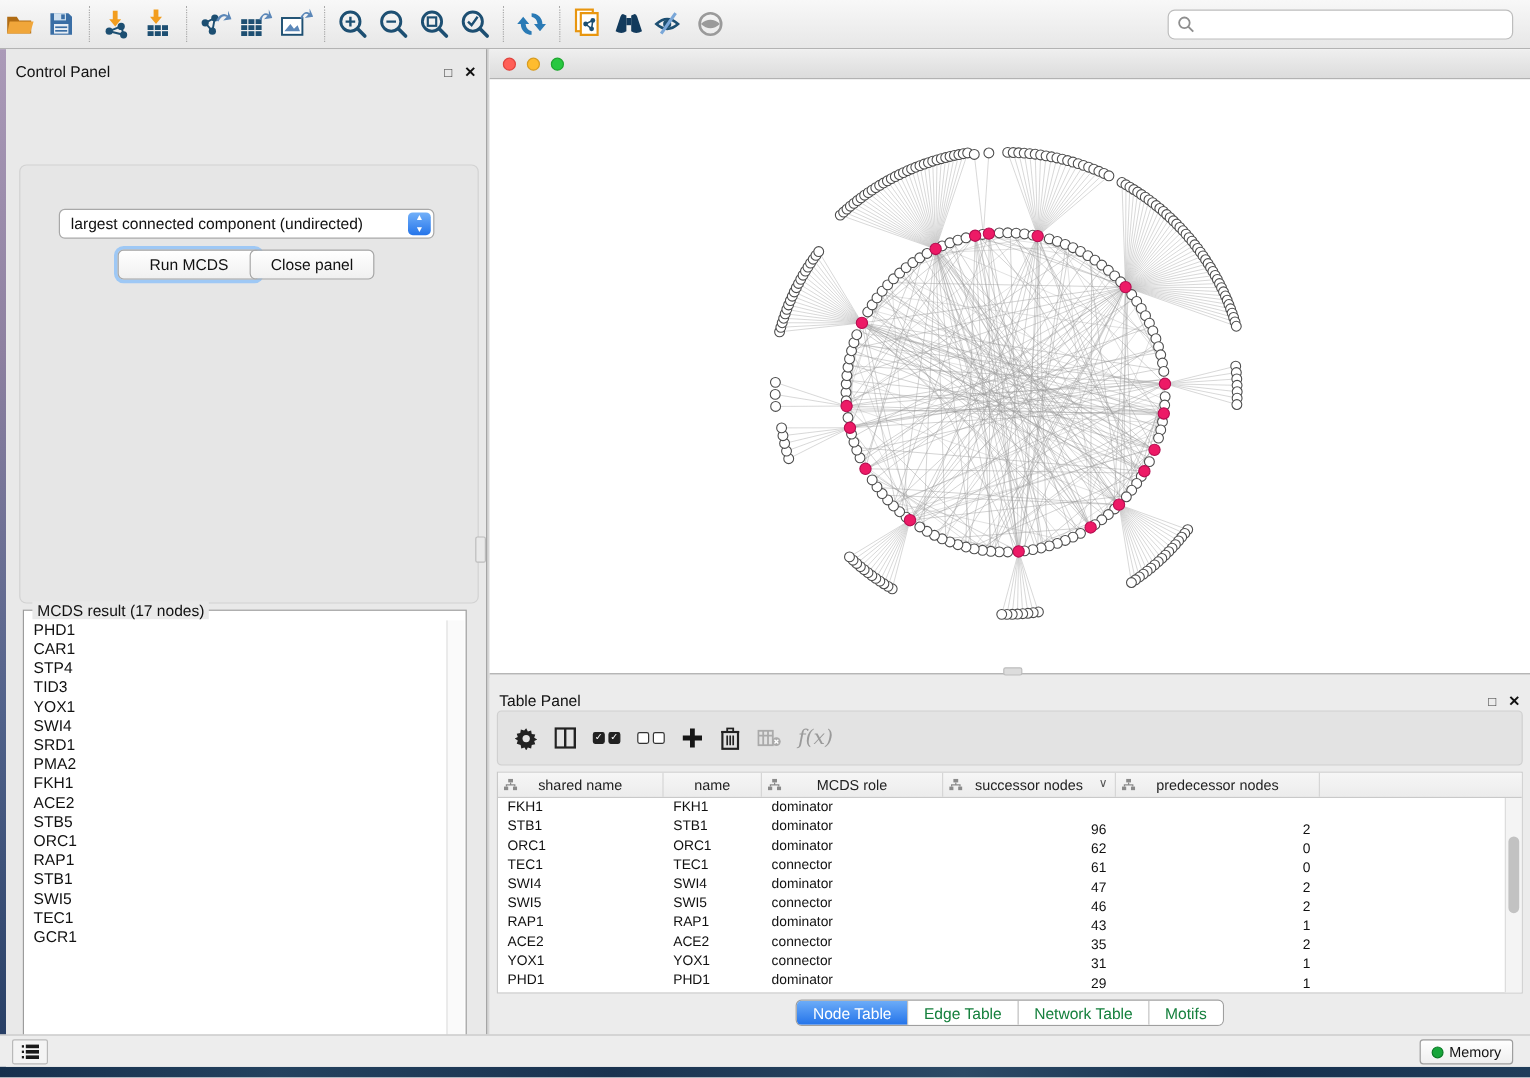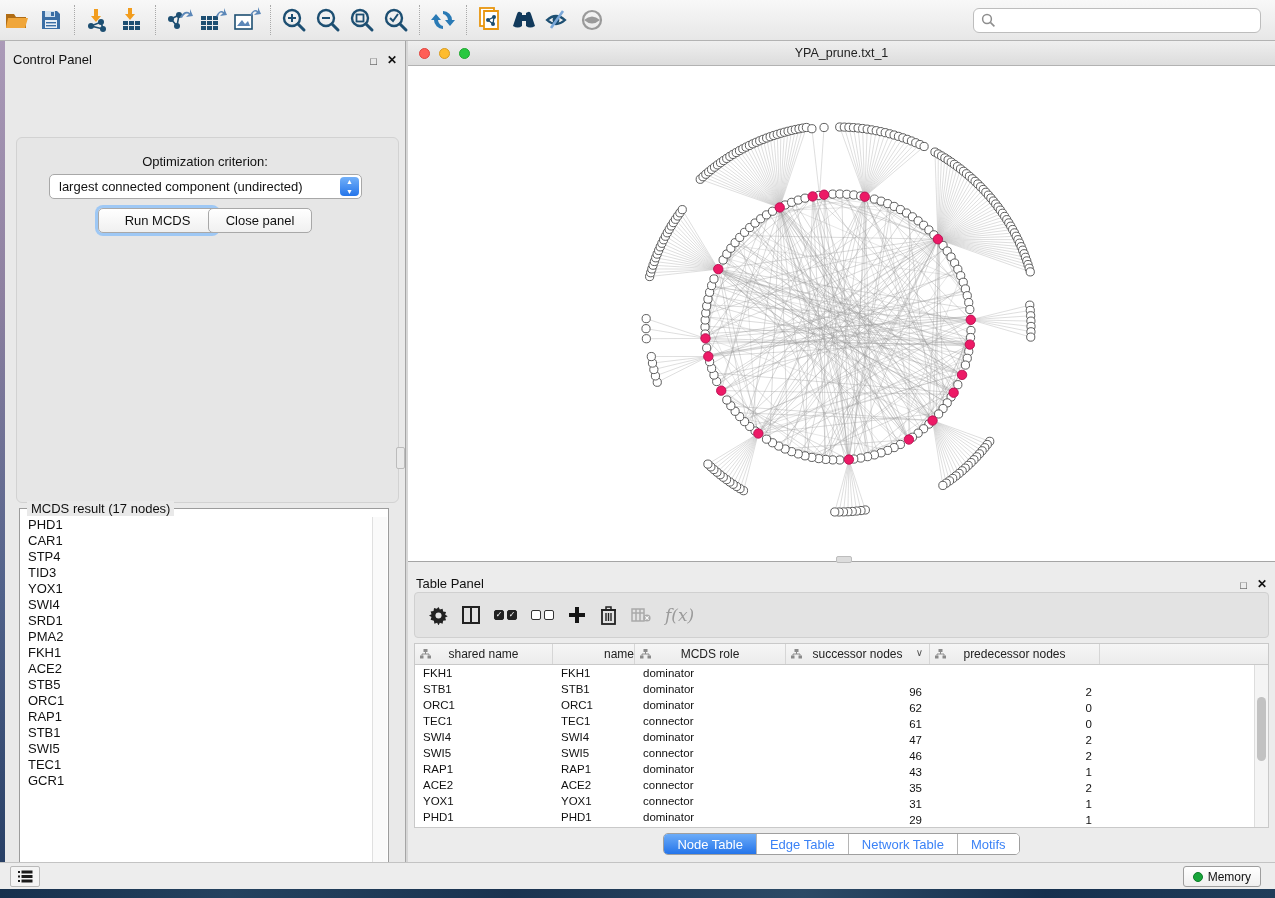--- a/index.html
+++ b/index.html
@@ -84,21 +84,21 @@
   .hier-ic { width:11px; height:10px; position:absolute; left:5px; top:5px; }
   .sort-ch { position:absolute; right:6px; top:3px; font-size:10px; color:#555; }
   #tp-body { position:absolute; left:0; top:21px; right:14px; bottom:0; overflow:hidden; font-size:11.5px; color:#111; }
   .trow { height:16px; display:flex; align-items:center; }
   .tc { padding:0 8px; white-space:nowrap; overflow:hidden; }
   .tc.num { text-align:right;margin-top:38px; }
   #tp-scroll { position:absolute; right:0; top:21px; width:14px; bottom:0; background:#f4f4f4; border-left:1px solid #ddd; }
   #tp-thumb { position:absolute; left:2px; right:2px; top:32px; height:64px; background:#c2c2c2; border-radius:5px; }
   #tp-tabs { position:absolute; left:0; right:0; top:268px; display:flex; justify-content:center; }
   .tp-tabgroup { display:flex; border:1px solid #9f9f9f; border-radius:5px; overflow:hidden; background:#fff; height:22px; }
-  .tp-tab { padding:0 13px; font-size:13px; display:flex; align-items:center; color:#3b82f6; border-right:1px solid #b5b5b5; background:#fff; }
+  .tp-tab { padding:0 13px; font-size:13px; display:flex; align-items:center; color:#15803d; border-right:1px solid #b5b5b5; background:#fff; }
   .tp-tab:last-child { border-right:none; }
   .tp-tab.sel { background:linear-gradient(#6cacf8,#2474ea); color:#fff; }
 
   
   #status-bar { left:0; top:862px; width:1275px; height:27px; background:#ededed; border-top:1px solid #c3c3c3; }
   #status-left-btn { position:absolute; left:10px; top:3px; width:30px; height:21px; background:#f4f4f4;
     border:1px solid #b9b9b9; border-radius:2px; display:flex; align-items:center; justify-content:center; }
   #memory-btn { position:absolute; right:14px; top:3px; height:21px; padding:0 9px; background:linear-gradient(#fff,#efefef);
     border:1px solid #9e9e9e; border-radius:3px; display:flex; align-items:center; gap:5px; font-size:12px; color:#111; }
   #memory-dot { width:10px; height:10px; border-radius:50%; background:#17a53a; border:1px solid #0d7c28; }
@@ -260,21 +260,20 @@
 <div id="wall-bottom" class="abs"></div>
 
 <div id="control-panel" class="abs">
   <div class="panel-head">
     <span class="panel-title">Control Panel</span>
     <span class="spacer"></span>
     <span class="win-float">□</span>
     <span class="win-close">✕</span>
   </div>
   <div id="cp-inner" class="abs"></div>
-  <div id="opt-label" class="abs">Optimization criterion:</div>
   <div id="opt-select" class="abs">
     <span>largest connected component (undirected)</span>
     <span id="opt-stepper">
         <span>▲</span>
         <span>▼</span>
       </span>
   </div>
   <div id="run-btn" class="cp-btn abs">Run MCDS</div>
   <div id="closep-btn" class="cp-btn abs">Close panel</div>
   <div id="mcds-group" class="abs">
@@ -303,21 +302,20 @@
 </div>
 
 <div id="v-split" class="abs"></div>
 <div id="v-split-handle" class="abs"></div>
 
 <div id="net-window" class="abs">
   <div id="net-titlebar">
     <span id="light-red" class="light"></span>
     <span id="light-yellow" class="light"></span>
     <span id="light-green" class="light"></span>
-    <span id="net-title">YPA_prune.txt_1</span>
   </div>
   <svg id="graph-svg" width="865" height="494">
       <g>
         <line x1="310.25760340350826" y1="203.11426378348042" x2="539.0268090556197" y2="337.1718774033399" stroke="#999999" stroke-width="0.7" opacity="0.5"></line>
         <line x1="310.25760340350826" y1="203.11426378348042" x2="561.7047028971373" y2="242.4832174831372" stroke="#999999" stroke-width="0.7" opacity="0.5"></line>
         <line x1="310.25760340350826" y1="203.11426378348042" x2="558.3318932312416" y2="295.9274273270335" stroke="#999999" stroke-width="0.7" opacity="0.5"></line>
         <line x1="310.25760340350826" y1="203.11426378348042" x2="562.5435255619273" y2="272.0097153285064" stroke="#999999" stroke-width="0.7" opacity="0.5"></line>
         <line x1="310.25760340350826" y1="203.11426378348042" x2="492.4668698673808" y2="378.41758883988257" stroke="#999999" stroke-width="0.7" opacity="0.5"></line>
         <line x1="310.25760340350826" y1="203.11426378348042" x2="559.6345209293848" y2="290.73030412573803" stroke="#999999" stroke-width="0.7" opacity="0.5"></line>
         <line x1="310.25760340350826" y1="203.11426378348042" x2="339.0201011604727" y2="358.0137001002919" stroke="#999999" stroke-width="0.7" opacity="0.5"></line>
@@ -1070,21 +1068,21 @@
           <svg class="hier-ic" viewBox="0 0 11 10">
             <g fill="#8a8a8a">
               <rect x="3.5" y="0" width="4" height="3"></rect>
               <rect x="0" y="6.5" width="3.5" height="3"></rect>
               <rect x="7.5" y="6.5" width="3.5" height="3"></rect>
               <path d="M5.5 3 v2 M2 6.5 v-1.5 h7 v1.5" stroke="#8a8a8a" fill="none" stroke-width="1"></path>
             </g>
           </svg>
           <span>shared name</span>
         </div>
-        <div class="hcell" style="width: 82px; justify-content: flex-end;">
+        <div class="hcell" style="width: 82px;">
           <span>name</span>
         </div>
         <div class="hcell" style="width: 151px;">
           <svg class="hier-ic" viewBox="0 0 11 10">
             <g fill="#8a8a8a">
               <rect x="3.5" y="0" width="4" height="3"></rect>
               <rect x="0" y="6.5" width="3.5" height="3"></rect>
               <rect x="7.5" y="6.5" width="3.5" height="3"></rect>
               <path d="M5.5 3 v2 M2 6.5 v-1.5 h7 v1.5" stroke="#8a8a8a" fill="none" stroke-width="1"></path>
             </g>

